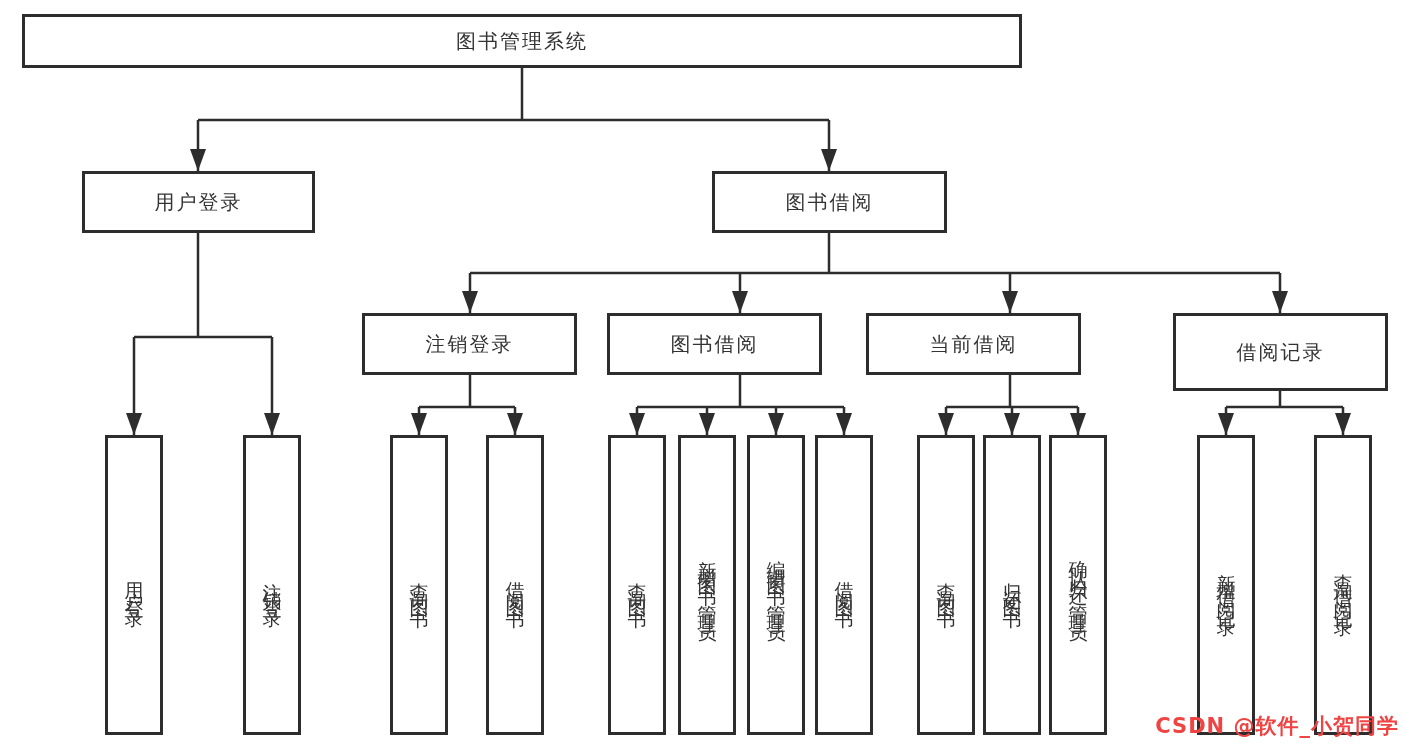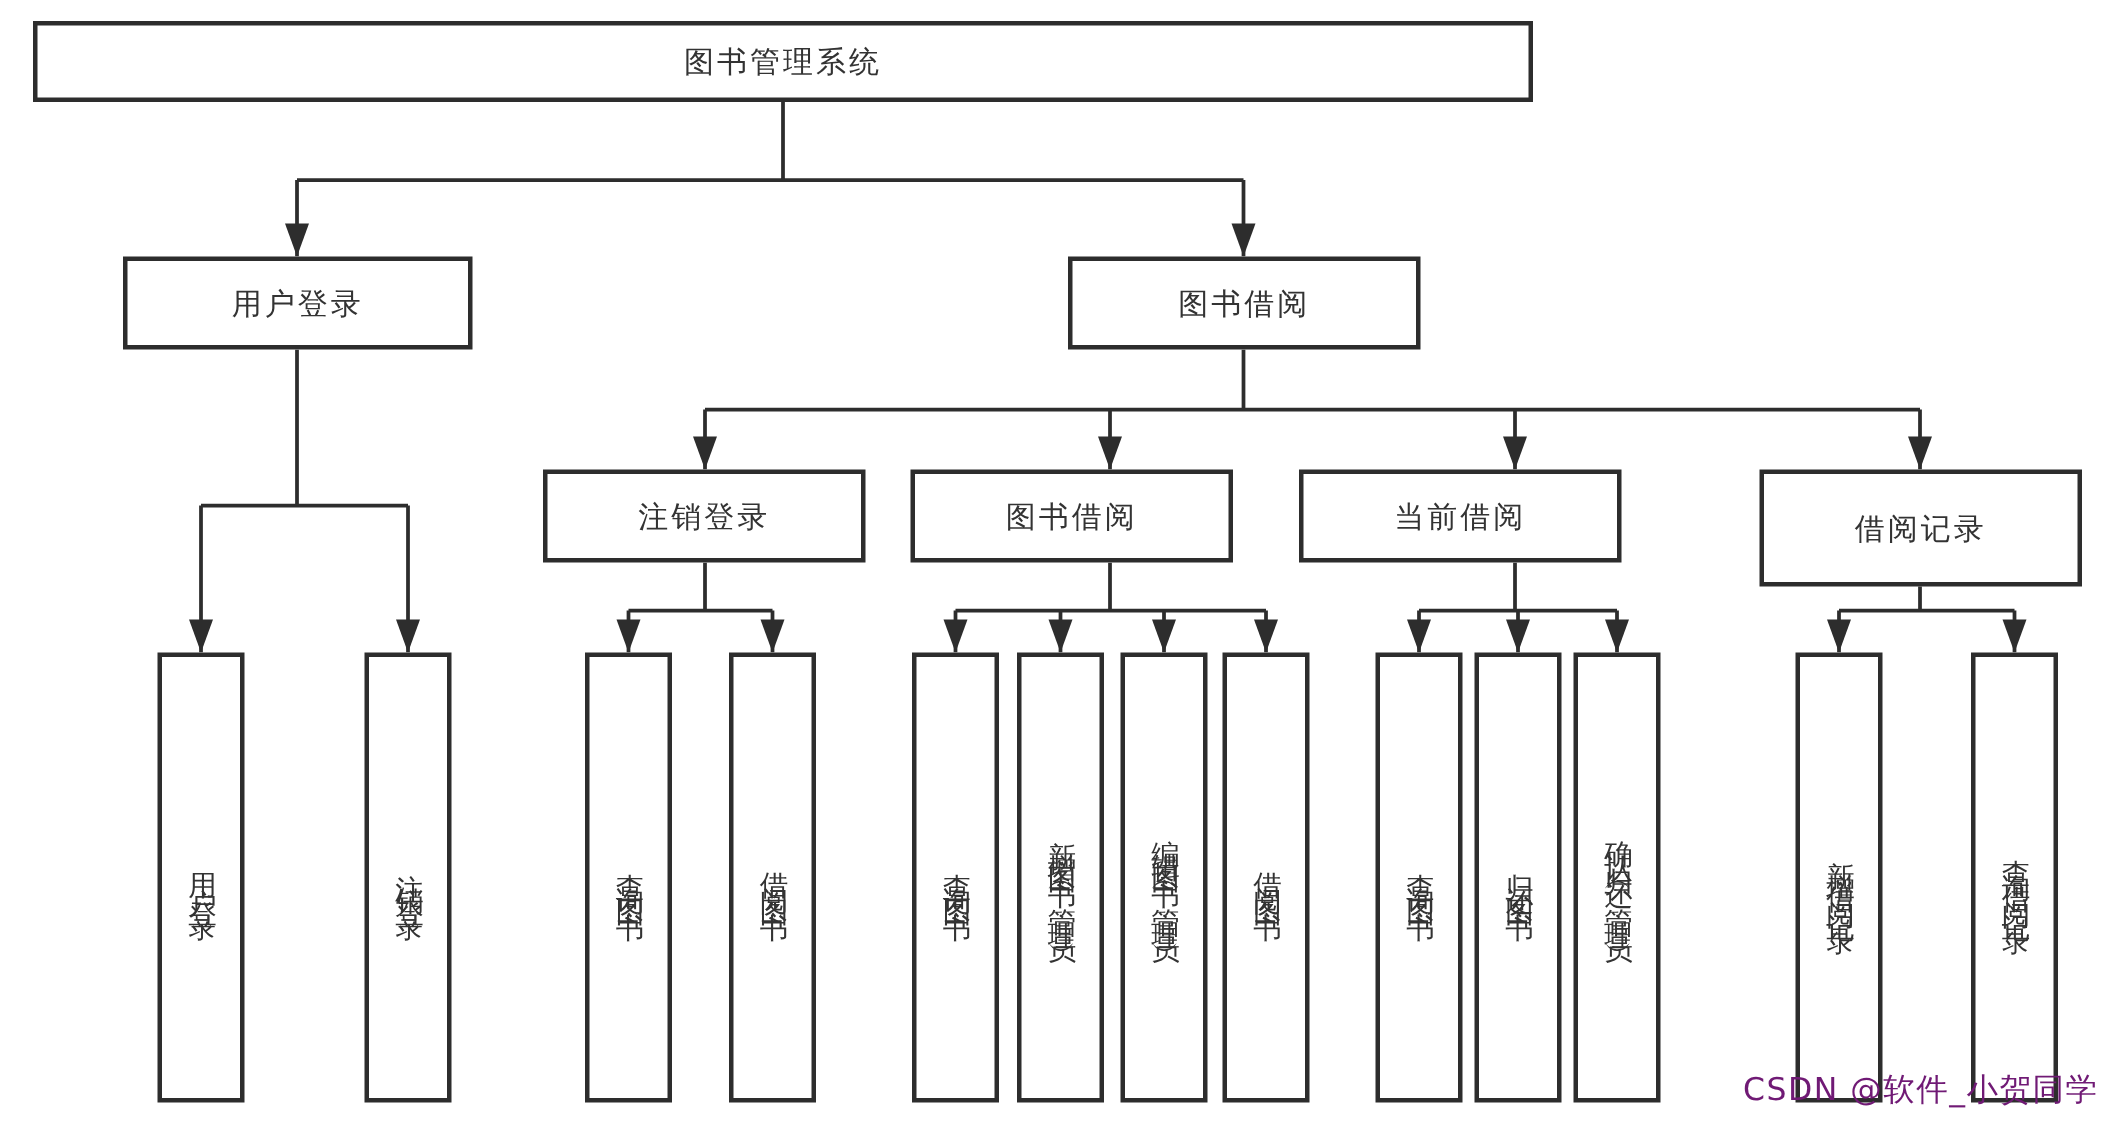--- a/index.html
+++ b/index.html
@@ -38,23 +38,24 @@
     line-height: 1.15;
     letter-spacing: 9px;
     white-space: nowrap;
   }
   .watermark {
     position: absolute;
     top: 712px;
     right: 6px;
     font-size: 21px;
     letter-spacing: 1px;
-    color: #701a75;
+    color: #ef4444;
     z-index: 5;
     white-space: nowrap;
+    font-weight: bold;
   }
 </style>
 </head>
 <body>
 
 <div class="canvas">
 
   <svg class="connectors" viewBox="0 0 1405 747" xmlns="http://www.w3.org/2000/svg">
     <g stroke="#2d2d2d" stroke-width="2.5" fill="none">
 

